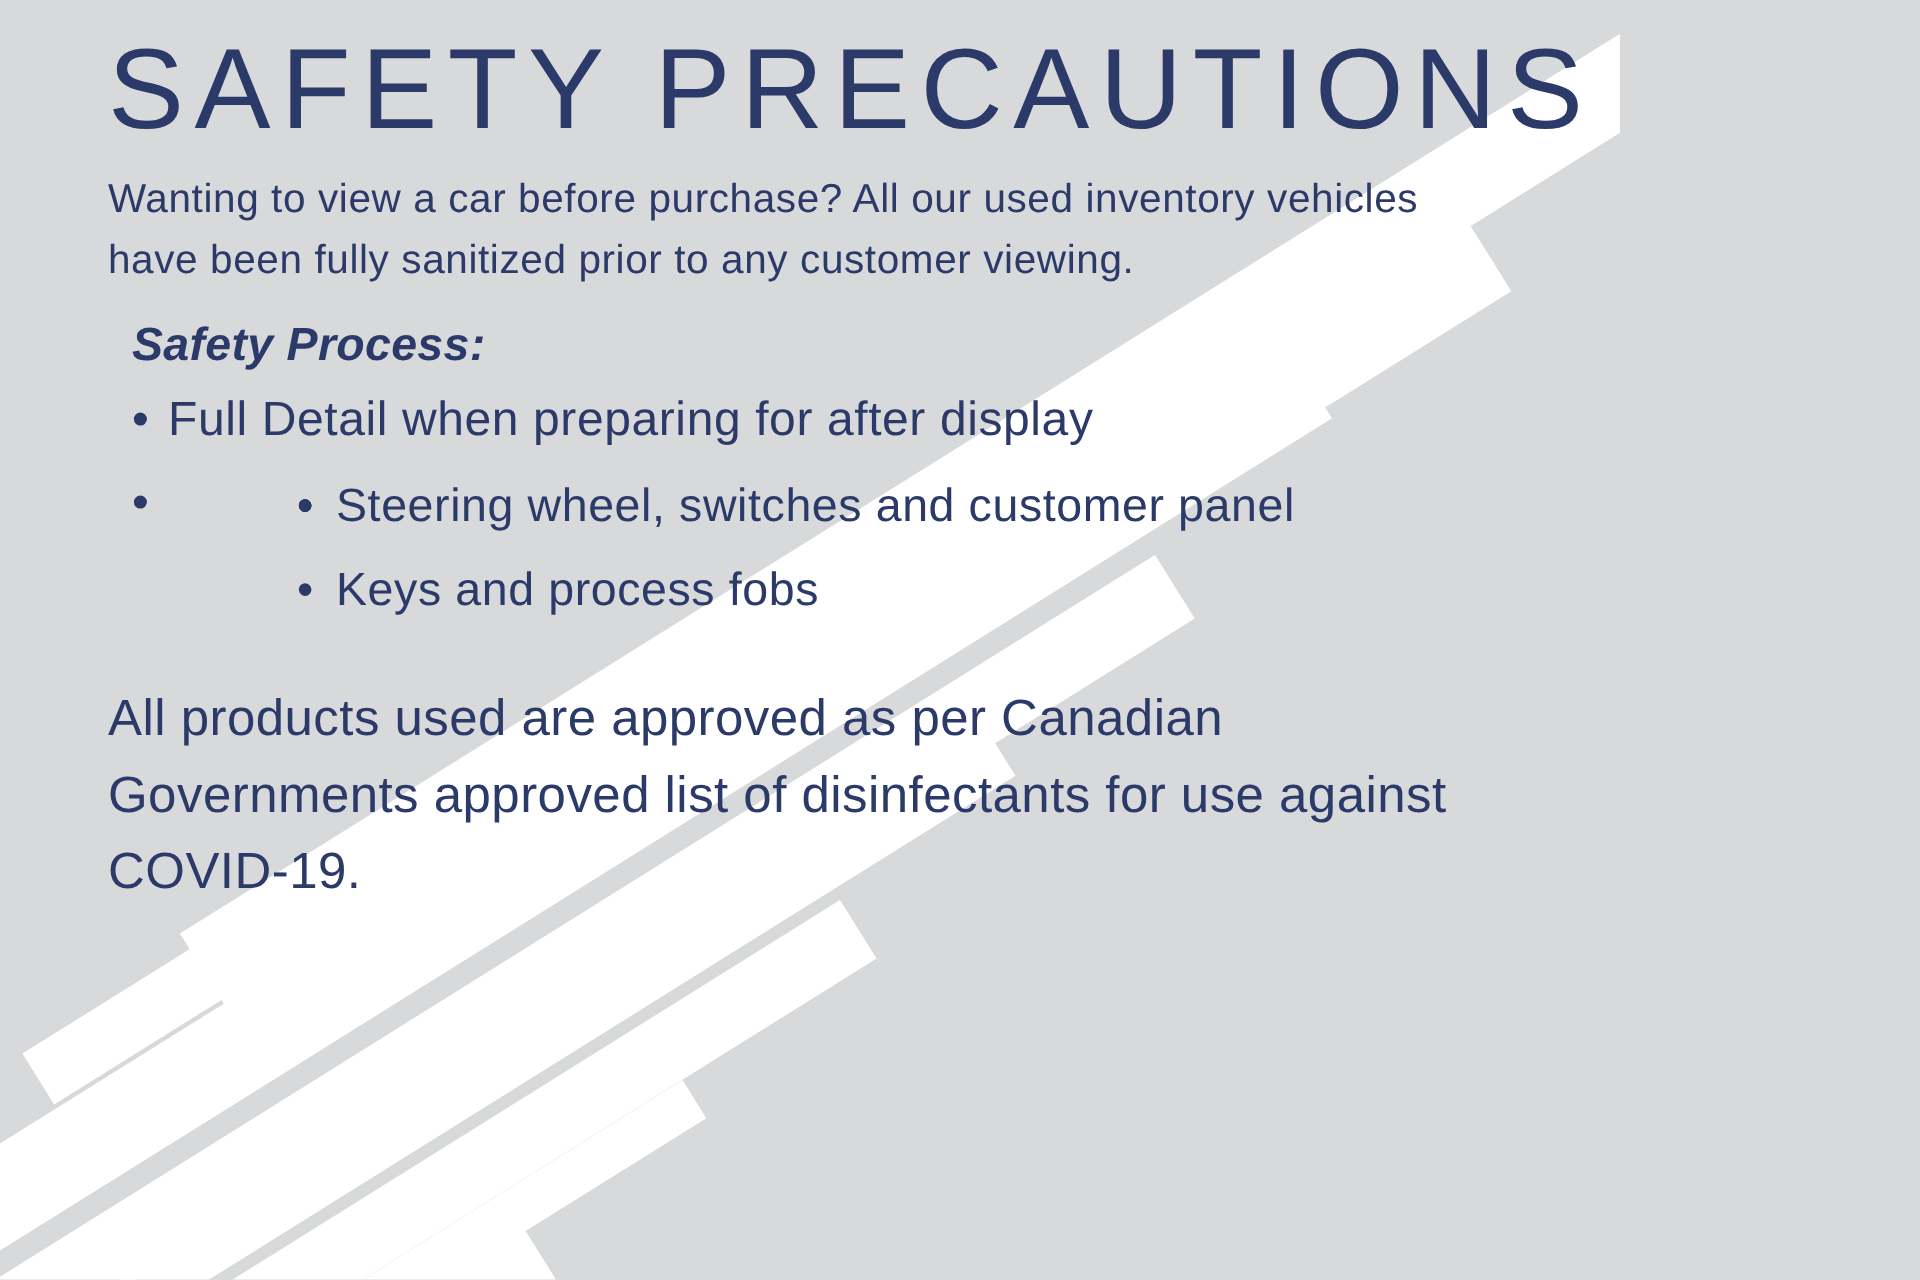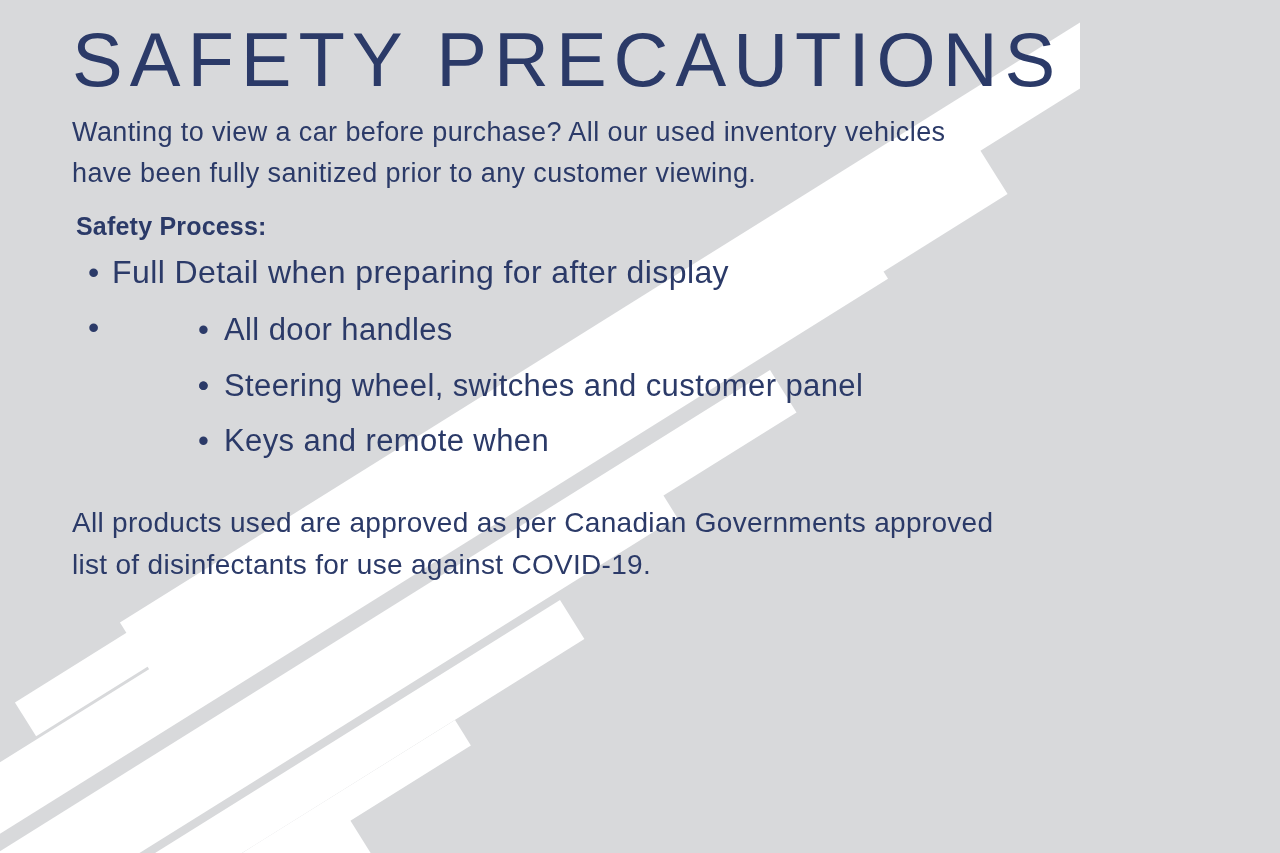--- a/index.html
+++ b/index.html
@@ -61,24 +61,25 @@
   }
   .intro {
     font-size: 27px;
     line-height: 1.52;
     font-weight: 300;
     letter-spacing: 0.4px;
     margin: 10px 0 18px 0;
     max-width: 1160px;
   }
   .section-heading {
-    font-size: 25px;
+    font-size: 31px;
     font-weight: bold;
     letter-spacing: 0.2px;
-    margin: 0 0 6px 4px;
+    margin: 0 0 6px 16px;
+    font-style: italic;
   }
   ul {
     list-style: none;
     margin: 0;
     padding: 0;
   }
   .level1 > li {
     font-size: 32px;
     font-weight: 300;
     letter-spacing: 0.4px;
@@ -102,21 +103,21 @@
     line-height: 1.78;
     padding-left: 32px;
     position: relative;
   }
   .level2 > li > .bullet {
     position: absolute;
     left: 6px;
     top: 0;
   }
   .footer-note {
-    font-size: 28px;
+    font-size: 34px;
     line-height: 1.5;
     font-weight: 300;
     letter-spacing: 0.3px;
     margin-top: 34px;
     max-width: 1170px;
   }
 </style>
 </head>
 <body>
 
@@ -145,32 +146,31 @@
     <ul class="level1">
       <li>
         <span class="bullet">•</span>
         <span>Full Detail when preparing for after display</span>
       </li>
       <li>
         <span class="bullet">•</span>
         <ul class="level2">
           <li>
             <span class="bullet">•</span>
-            <span>All door handles</span>
           </li>
           <li>
             <span class="bullet">•</span>
           </li>
           <li>
             <span class="bullet">•</span>
             <span>Steering wheel, switches and customer panel</span>
           </li>
           <li>
             <span class="bullet">•</span>
-            <span>Keys and remote when</span>
+            <span>Keys and process fobs</span>
           </li>
         </ul>
       </li>
     </ul>
 
     <p class="footer-note">All products used are approved as per Canadian Governments approved list of disinfectants for use against COVID-19.</p>
 
   </div>
 </div>
 

